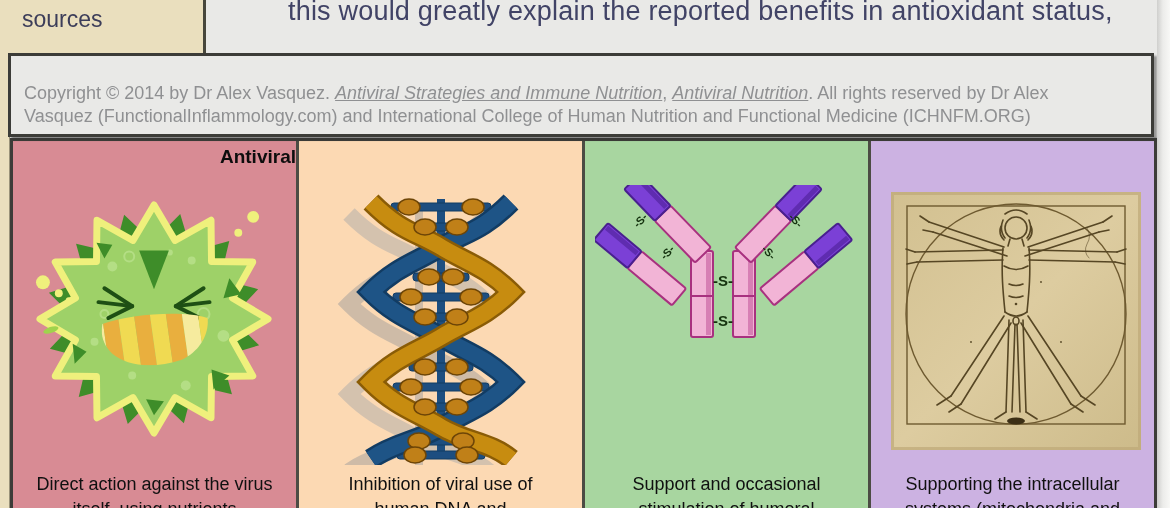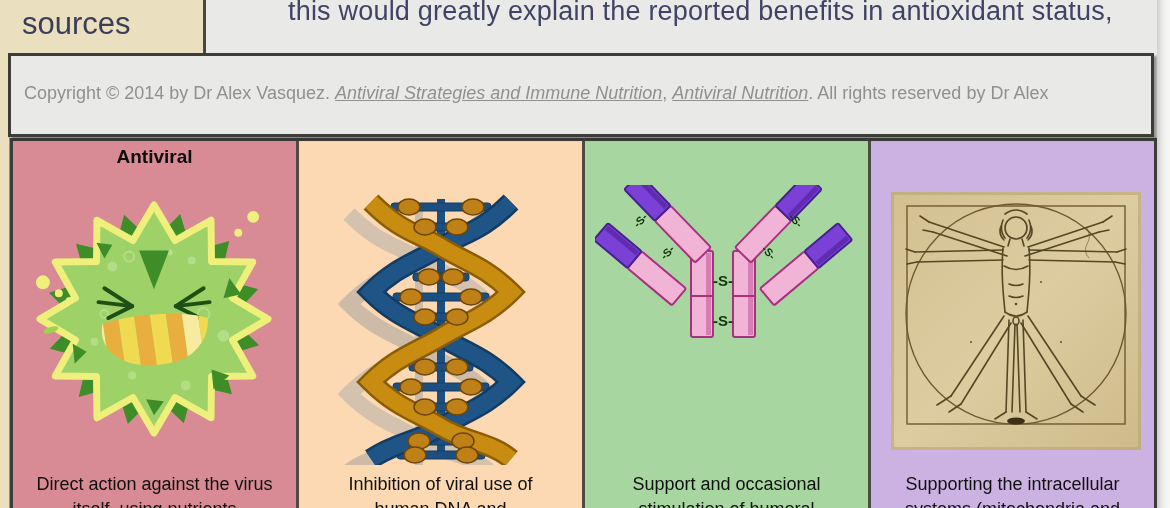--- a/index.html
+++ b/index.html
@@ -4,39 +4,39 @@
 <style>
   html,body{margin:0;padding:0;}
   body{width:1170px;height:508px;overflow:hidden;background:#e9e9e7;
        font-family:"Liberation Sans",sans-serif;position:relative;}
   .stage{position:absolute;left:0;top:0;width:1170px;height:508px;overflow:hidden;}
 
   .left-strip{position:absolute;left:0;top:0;width:9px;height:508px;
       background:#eadfbe;border-right:1px solid #99927a;z-index:1;}
   .sources-box{position:absolute;left:0;top:0;width:206px;height:56px;box-sizing:border-box;
       background:#eadfbe;border-right:3px solid #47473c;
-      color:#3c3d59;font-size:31px;padding:6px 0 0 22px;z-index:2;}
+      color:#3c3d59;font-size:23px;padding:6px 0 0 22px;z-index:2;}
   .headline{position:absolute;left:288px;top:-3px;color:#414366;font-size:27px;
       line-height:29px;white-space:nowrap;z-index:1;letter-spacing:0.2px;}
 
   .copyright-box{position:absolute;left:8px;top:53px;width:1146px;height:84px;box-sizing:border-box;
       background:#e9e9e7;border:3px solid #3c3c38;box-shadow:3px 3px 2px rgba(50,50,50,.45);
       z-index:3;color:#8f9092;font-size:18px;line-height:23px;padding:26px 0 0 13px;white-space:nowrap;}
   .book{font-style:italic;text-decoration:underline;}
 
   .grid{position:absolute;left:10px;top:138px;width:1147px;height:380px;box-sizing:border-box;
       border:3px solid #3c3c38;border-bottom:none;display:flex;z-index:2;
       box-shadow:3px 0 2px rgba(50,50,50,.4);}
   .col{flex:1;position:relative;border-right:3px solid #4c4c44;overflow:hidden;}
   .col:last-child{border-right:none;}
   .col1{background:#d88b94;}
   .col2{background:#fcd9b3;}
   .col3{background:#a8d6a0;}
   .col4{background:#ccb2e2;}
-  .col-header{text-align:center;font-weight:bold;font-size:19px;color:#0d0d0d;padding-top:5px;}
+  .col-header{text-align:right;font-weight:bold;font-size:19px;color:#0d0d0d;padding-top:5px;}
   .col-desc{position:absolute;top:331px;left:50%;transform:translateX(-50%);width:240px;
       text-align:center;font-size:18px;line-height:25px;color:#101010;}
   .art{position:absolute;}
   .virus{left:22px;top:54px;width:238px;height:248px;}
   .dna{left:22px;top:46px;width:240px;height:278px;}
   .antibody{left:10px;top:44px;width:262px;height:164px;}
   .vitruvian{left:20px;top:50px;width:250px;height:260px;}
 
   .right-strip{position:absolute;right:0;top:0;width:13px;height:508px;z-index:4;
       background:linear-gradient(90deg,#cfcfcd 0%,#ececea 45%,#f8f8f6 100%);}
@@ -51,20 +51,21 @@
   <div class="sources-box">
     <span>sources</span>
   </div>
 
   <div class="headline">
     <div>this would greatly explain the reported benefits in antioxidant status,</div>
   </div>
 
   <div class="copyright-box">
     <div><span>Copyright © 2014 by Dr Alex Vasquez. </span><span class="book">Antiviral Strategies and Immune Nutrition</span><span>, </span><span class="book">Antiviral Nutrition</span><span>. All rights reserved by Dr Alex</span></div>
+    <div>Vasquez (FunctionalInflammology.com) and International College of Human Nutrition and Functional Medicine (ICHNFM.ORG)</div>
   </div>
 
   <div class="grid">
 
     <div class="col col1">
       <div class="col-header">Antiviral</div>
       <svg class="art virus" viewBox="0 0 240 250" xmlns="http://www.w3.org/2000/svg">
 
         <polygon transform="translate(120 125) rotate(14) scale(0.95) translate(-120 -125)" points="120,10 141.2,45.8 177.5,25.4 178,67 219.6,67.5 199.2,103.8 235,125 199.2,146.2 219.6,182.5 178,183 177.5,224.6 141.2,204.2 120,240 98.8,204.2 62.5,224.6 62,183 20.4,182.5 40.8,146.2 5,125 40.8,103.8 20.4,67.5 62,67 62.5,25.4 98.8,45.8" fill="#3e8d29"></polygon>
 

